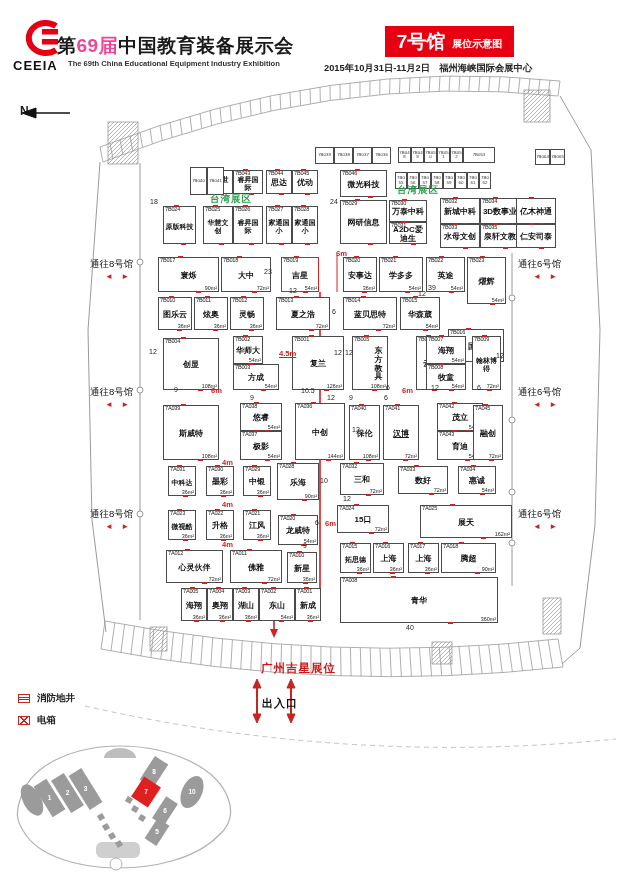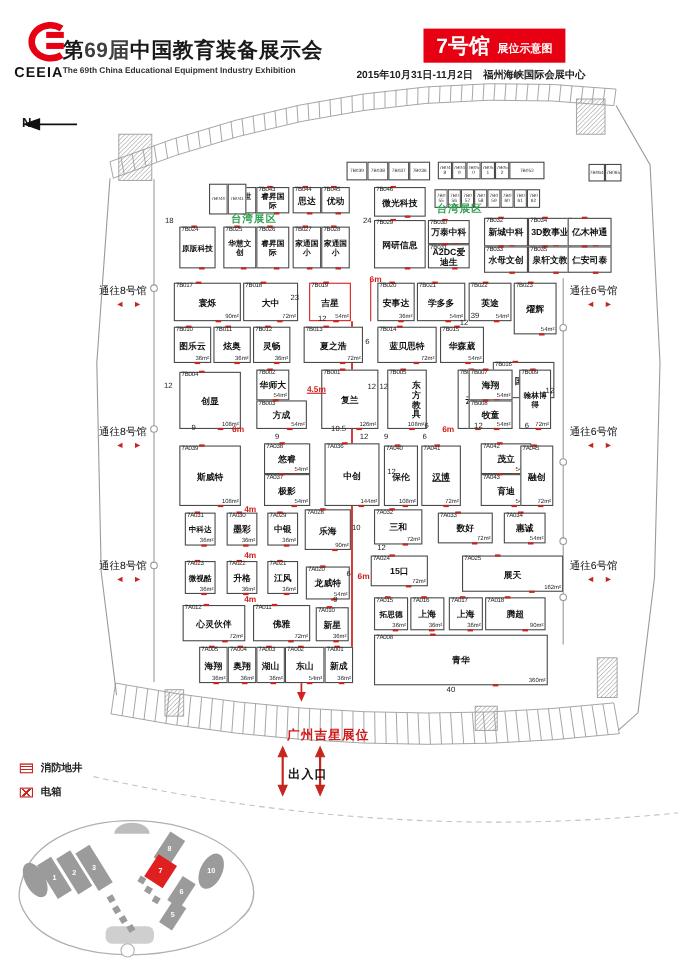--- a/index.html
+++ b/index.html
@@ -1,22 +1,22 @@
 <!DOCTYPE html>
 <html><head>
 <meta charset="utf-8">
 <style>
   html,body{margin:0;padding:0;background:#fff;}
   #stage{position:relative;width:620px;height:883px;background:#fff;overflow:hidden;
          font-family:"Liberation Sans","DejaVu Sans",sans-serif;color:#1a1a1a;}
   
   .logotext{position:absolute;left:13px;top:58px;font-size:13px;font-weight:bold;letter-spacing:1px;color:#111;}
   .title-cn{position:absolute;left:57px;top:33px;font-size:19px;font-weight:bold;letter-spacing:.5px;white-space:nowrap;}
-  .title-cn .red{color:#404040;}
-  .title-en{position:absolute;left:57px;top:59px;font-size:7.6px;font-weight:bold;color:#333;white-space:nowrap;}
+  .title-cn .red{color:#ec4899;}
+  .title-en{position:absolute;left:68px;top:59px;font-size:7.6px;font-weight:bold;color:#333;white-space:nowrap;}
   .badge{position:absolute;left:385px;top:26px;width:129px;height:31px;background:#e60012;color:#fff;
          display:flex;align-items:center;justify-content:center;gap:7px;}
   .badge .b1{font-size:19px;font-weight:bold;}
   .badge .b2{font-size:10px;font-weight:bold;padding-top:5px;}
   .dateline{position:absolute;left:324px;top:62px;font-size:9.3px;font-weight:bold;color:#222;white-space:nowrap;}
   .compass{position:absolute;left:20px;top:104px;font-size:12px;font-weight:bold;}
   
   .booth{position:absolute;background:#fff;border:1px solid #4a4a4a;box-sizing:border-box;
          display:flex;align-items:center;justify-content:center;text-align:center;z-index:2;}
   .booth .bid{position:absolute;top:-1px;left:1px;font-size:5.6px;letter-spacing:-.2px;color:#222;}

